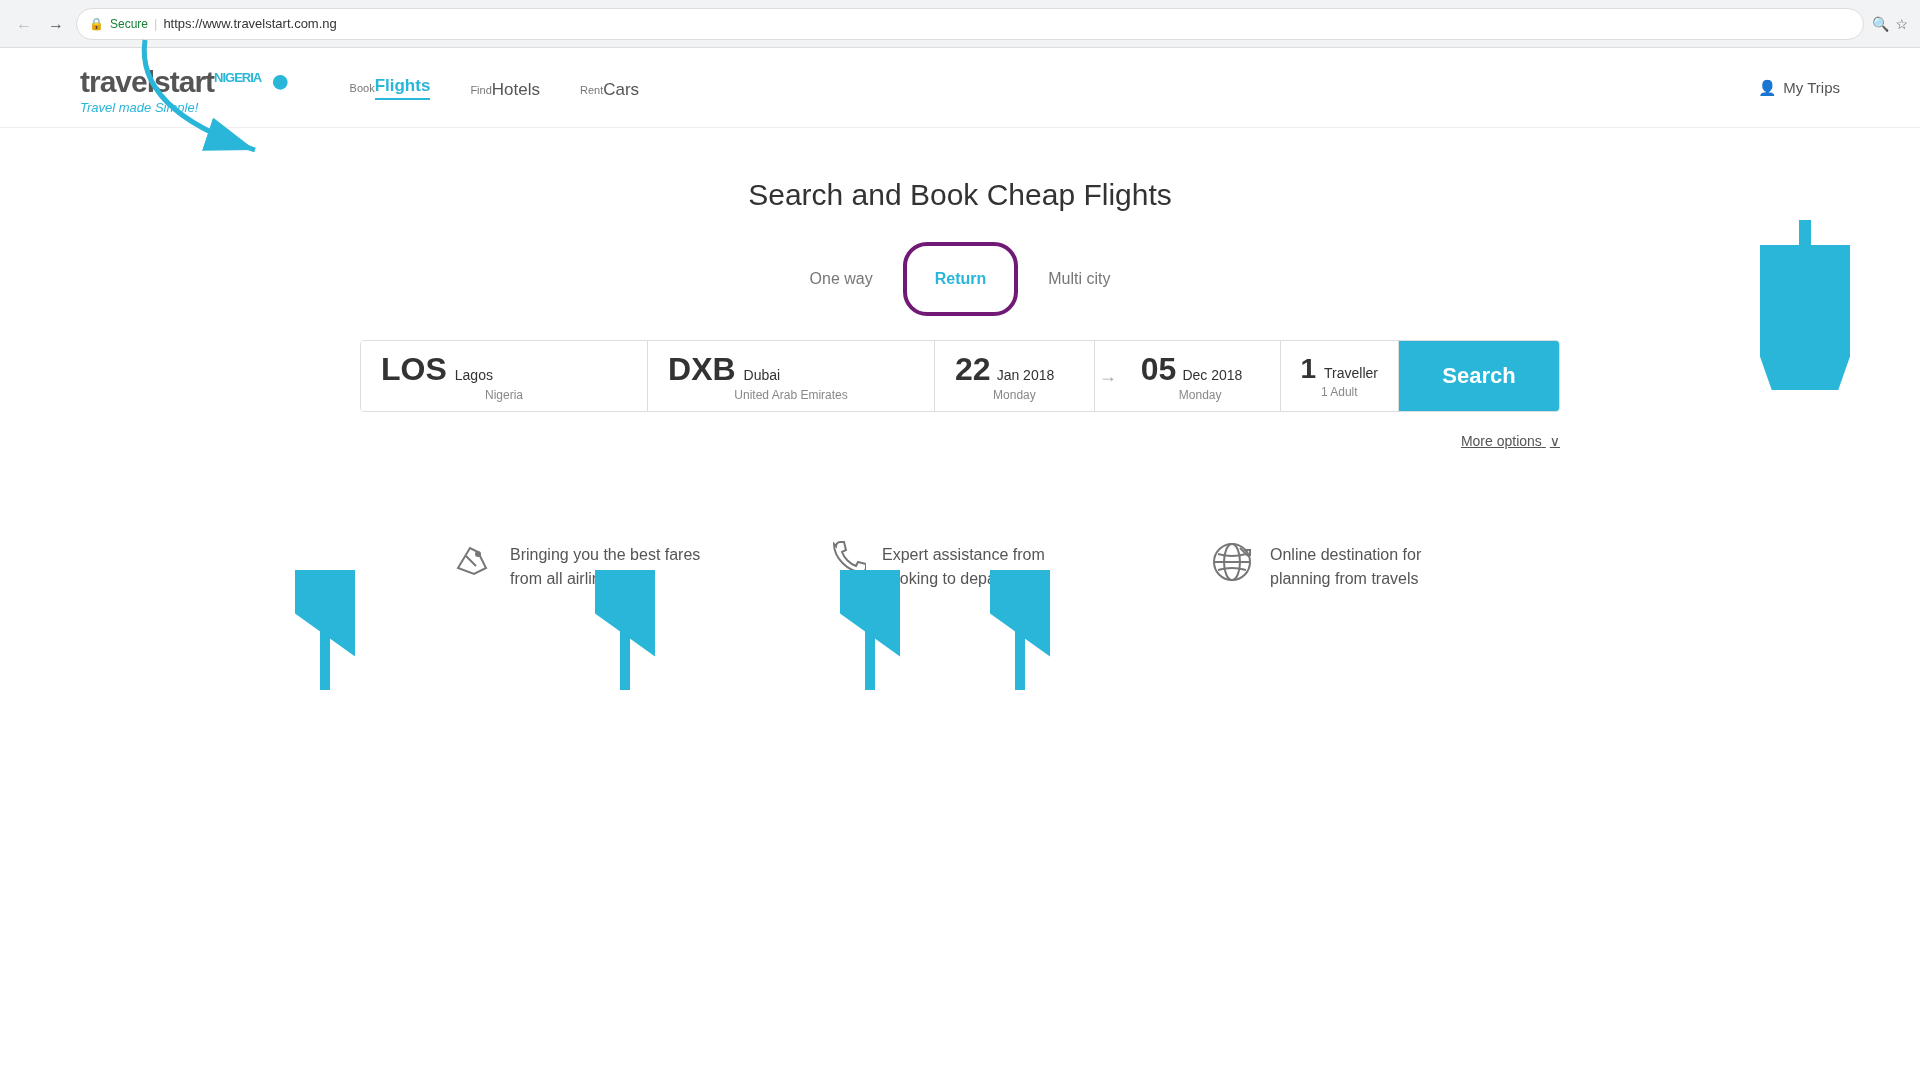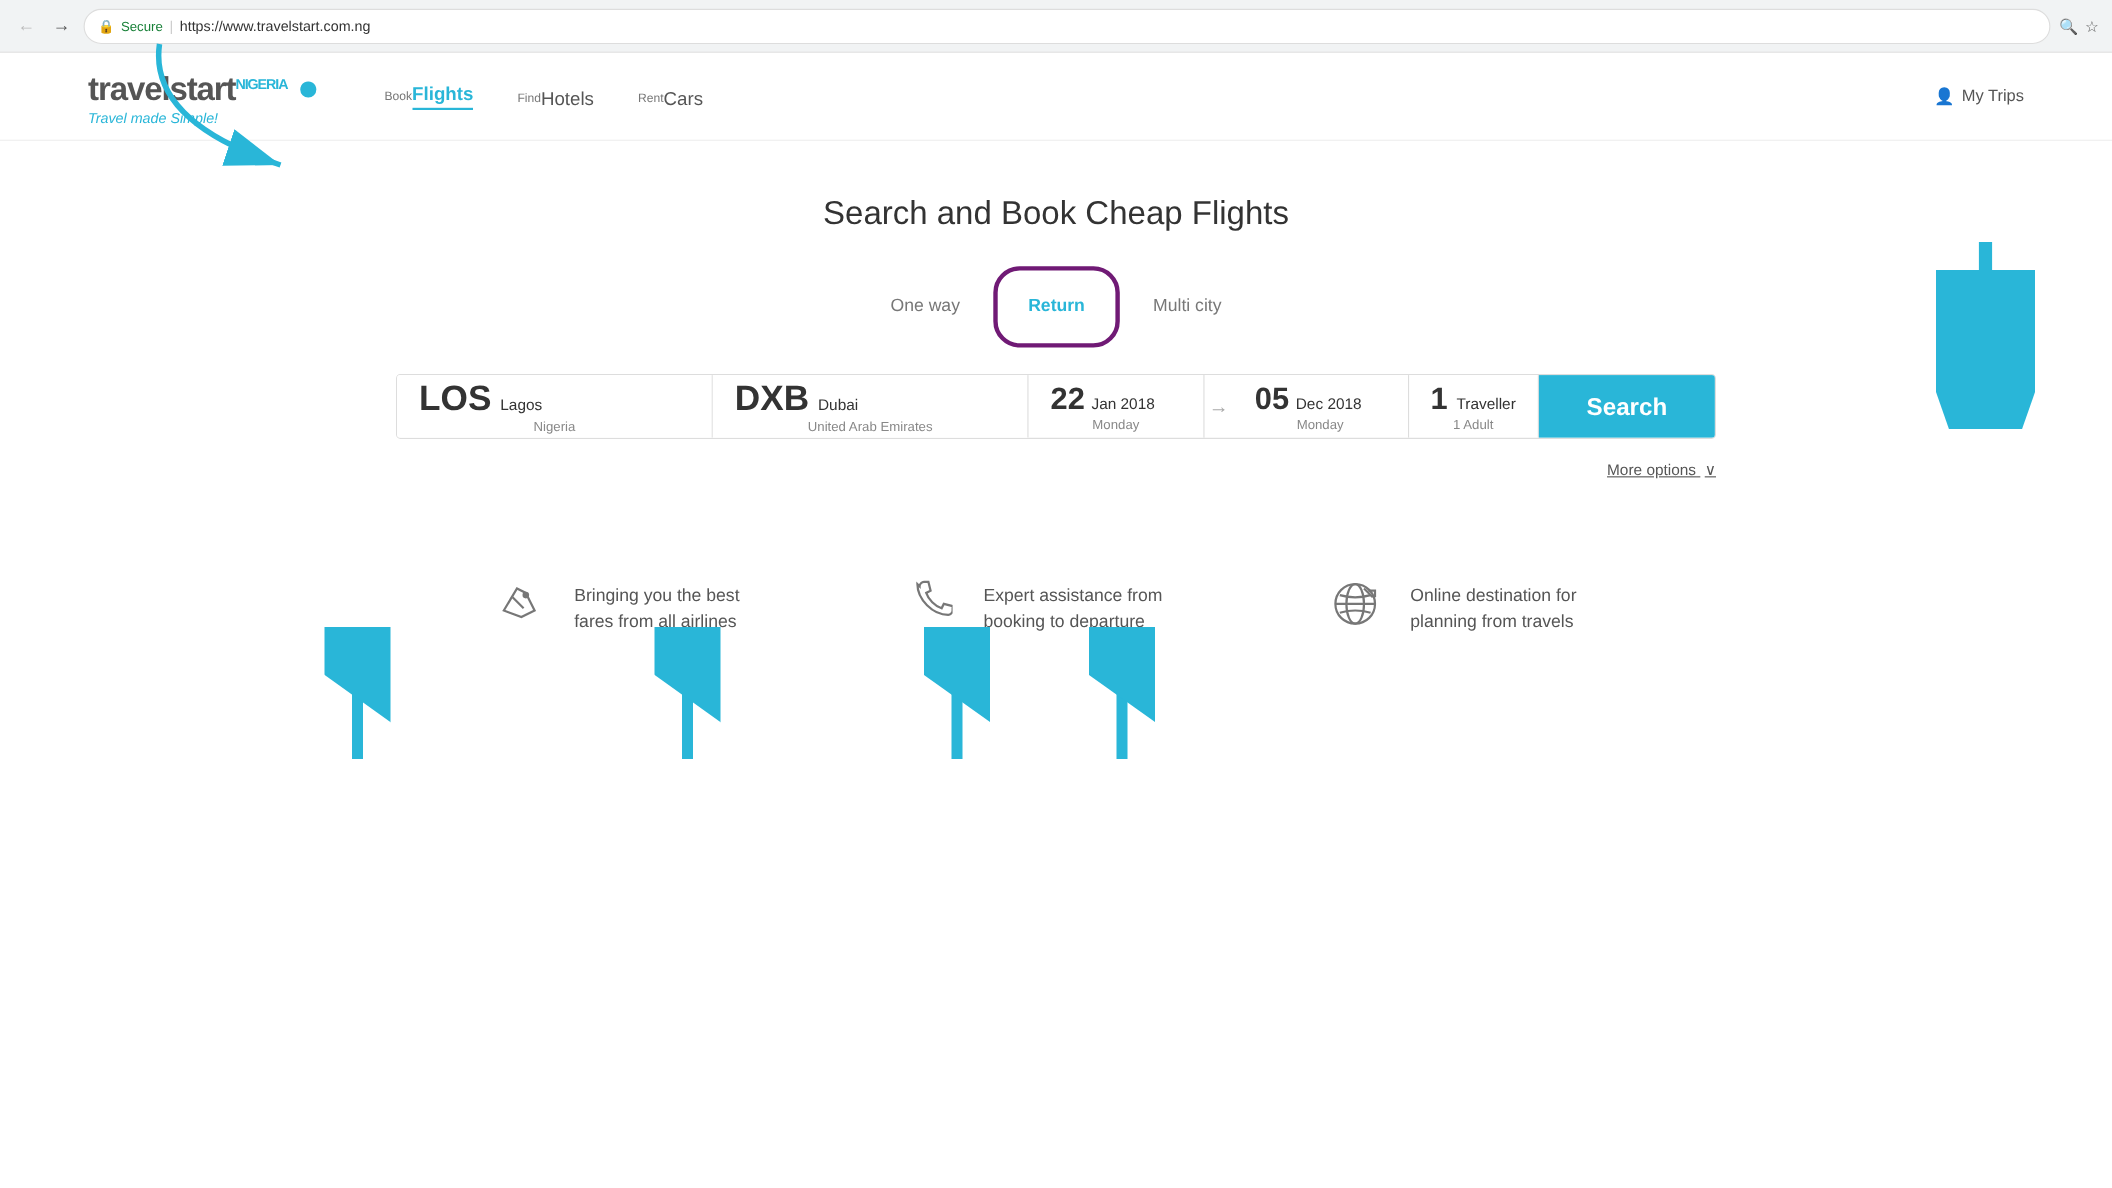--- a/index.html
+++ b/index.html
@@ -112,38 +112,38 @@
 
     
     .search-form {
       display: flex;
       align-items: stretch;
       border: 1px solid #ddd;
       border-radius: 4px;
       overflow: hidden;
       max-width: 1200px;
       margin: 0 auto 20px;
-      height: 59px;
+      height: 72px;
     }
     .search-field {
       flex: 1;
       display: flex;
       flex-direction: column;
       justify-content: center;
       padding: 12px 20px;
       border-right: 1px solid #ddd;
       cursor: pointer;
       background: #fff;
     }
     .search-field:last-of-type { border-right: none; }
     .field-code { font-size: 32px; font-weight: bold; color: #333; }
     .field-city { font-size: 14px; color: #333; }
     .field-country { font-size: 12px; color: #888; }
     .date-field { display: flex; flex-direction: column; justify-content: center; padding: 12px 20px; }
-    .date-day { font-size: 28px; font-weight: bold; color: #333; }
+    .date-day { font-size: 32px; font-weight: bold; color: #333; }
     .date-month-year { font-size: 14px; color: #333; }
     .date-weekday { font-size: 12px; color: #888; }
     .arrow-between { display: flex; align-items: center; padding: 0 4px; color: #aaa; font-size: 18px; }
     .date-range-field {
       display: flex;
       align-items: center;
       border-right: 1px solid #ddd;
       flex: 1.4;
     }
     .date-range-field .date-field { border-right: 1px solid #ddd; flex: 1; }
@@ -187,21 +187,21 @@
     .features {
       display: flex;
       justify-content: center;
       gap: 120px;
       margin-top: 60px;
       padding: 0 80px;
     }
     .feature-item {
       display: flex;
       align-items: center;
-      gap: 28px;
+      gap: 16px;
       max-width: 260px;
     }
     .feature-icon {
       font-size: 36px;
       color: #777;
       flex-shrink: 0;
     }
     .feature-text {
       font-size: 16px;
       color: #555;

